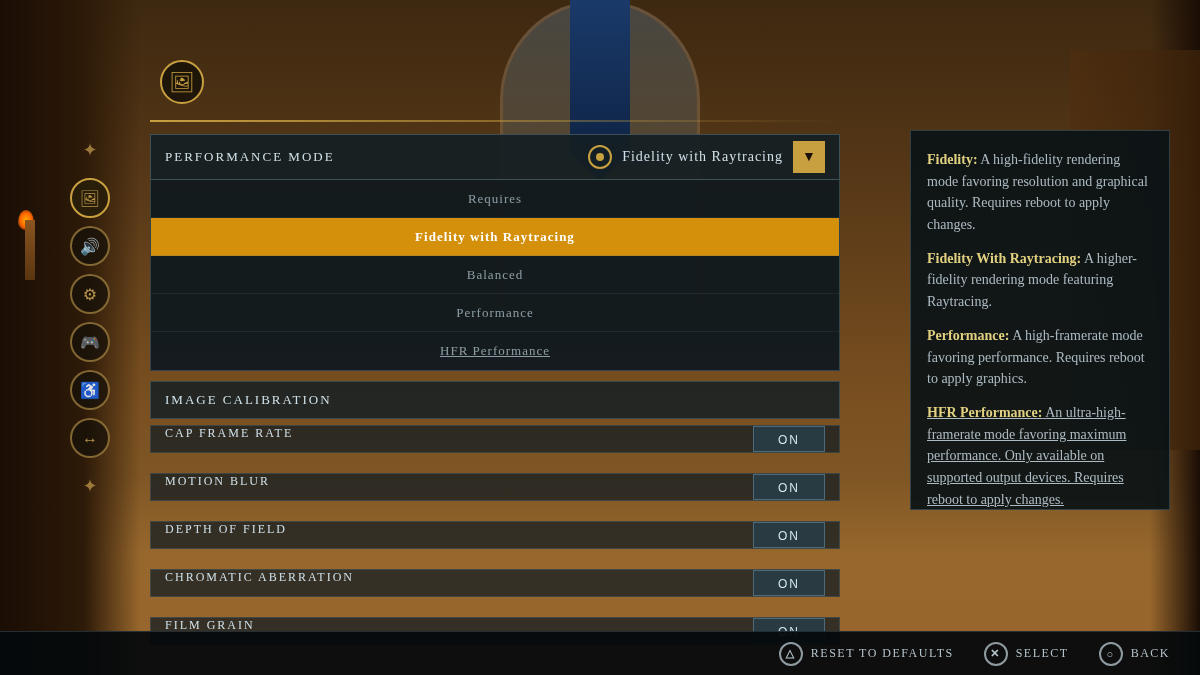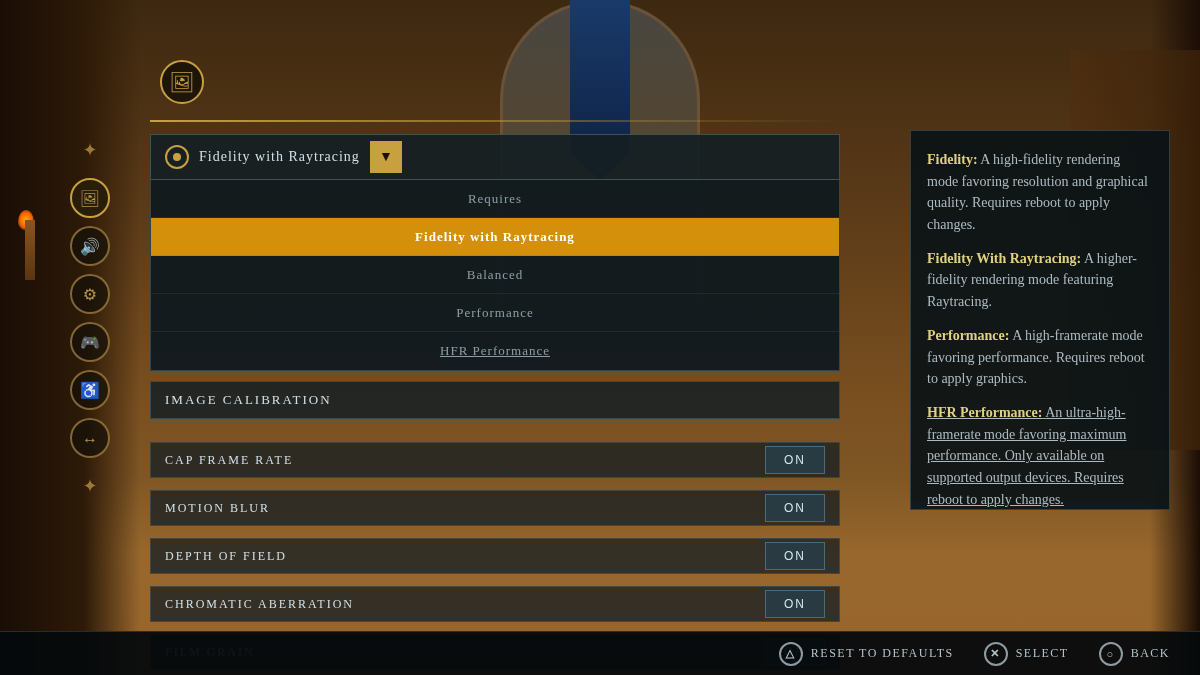--- a/index.html
+++ b/index.html
@@ -267,55 +267,54 @@
       margin-top: 10px;
     }
 
     .settings-header {
       background: rgba(20,30,35,0.85);
       border: 1px solid rgba(100,130,140,0.4);
       height: 38px;
       display: flex;
       align-items: center;
       padding: 0 14px;
-      margin-bottom: 23px;
+      margin-bottom: 6px;
     }
 
     .settings-header-text {
       color: #d0e0e8;
       font-size: 13px;
       letter-spacing: 2px;
       text-transform: uppercase;
     }
 
     .settings-row {
       display: flex;
-      align-items: center;
       background: rgba(20,30,35,0.75);
       border: 1px solid rgba(100,130,140,0.3);
-      height: 36px;
-      margin-bottom: 12px;
+      height: 28px;
+      margin-bottom: 20px;
       padding: 0 14px;
     }
 
     .settings-row-label {
       flex: 1;
       color: #d0e0e8;
       font-size: 12px;
       letter-spacing: 2px;
       text-transform: uppercase;
     }
 
     .toggle-button {
       background: rgba(40,60,70,0.9);
       border: 1px solid rgba(100,140,160,0.6);
       color: #d0e8f0;
       font-size: 12px;
       letter-spacing: 2px;
-      padding: 6px 18px;
+      padding: 6px 24px;
       cursor: pointer;
       text-transform: uppercase;
     }
 
     
     .info-panel {
       position: absolute;
       right: 30px;
       top: 130px;
       width: 260px;
@@ -433,20 +432,21 @@
 
 <div class="main-panel">
 
   <div class="title-bar">
     <div class="title-icon">🖼</div>
   </div>
   <div class="title-underline"></div>
 
   <div class="dropdown-container">
     <div class="dropdown-header">
+      <span class="dropdown-label">PERFORMANCE MODE</span>
       <div class="dropdown-value-area">
         <div class="dropdown-circle">
           <div class="dropdown-circle-inner"></div>
         </div>
         <span class="dropdown-value-text">Fidelity with Raytracing</span>
       </div>
       <div class="dropdown-arrow">▼</div>
     </div>
 
     <div class="dropdown-list">

